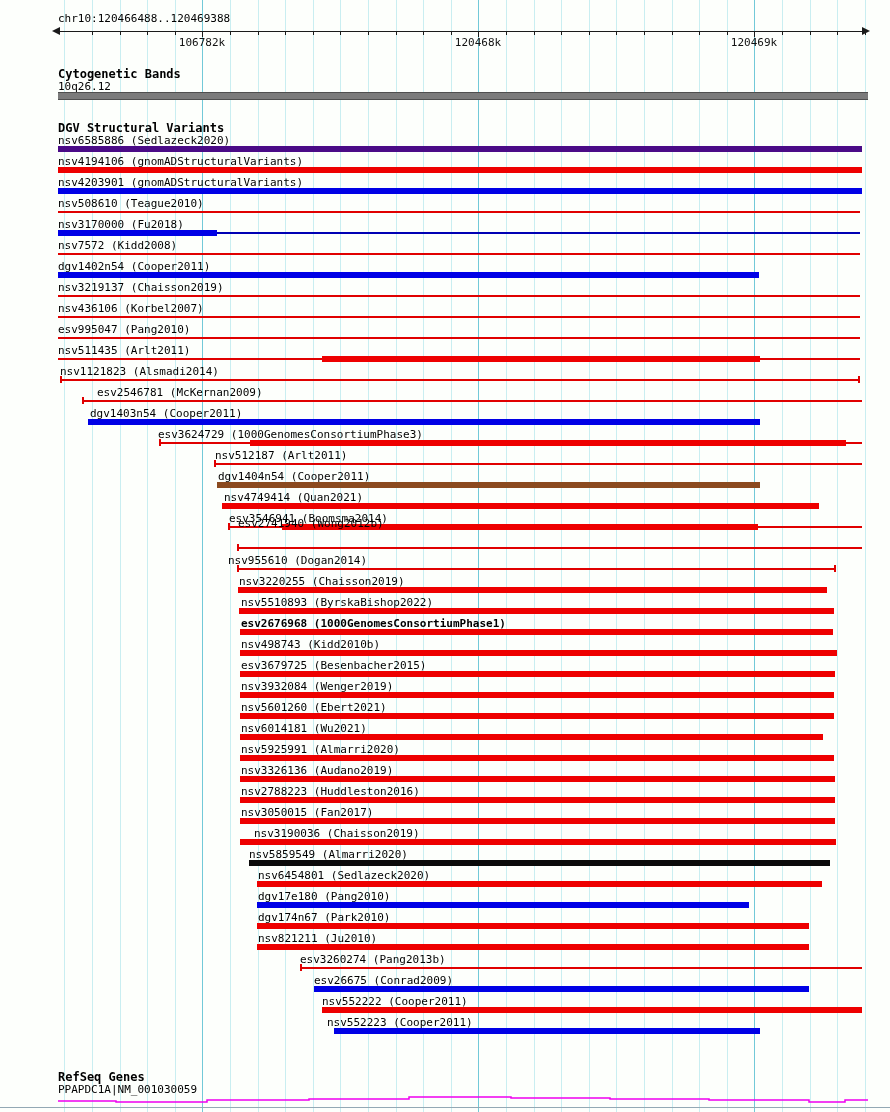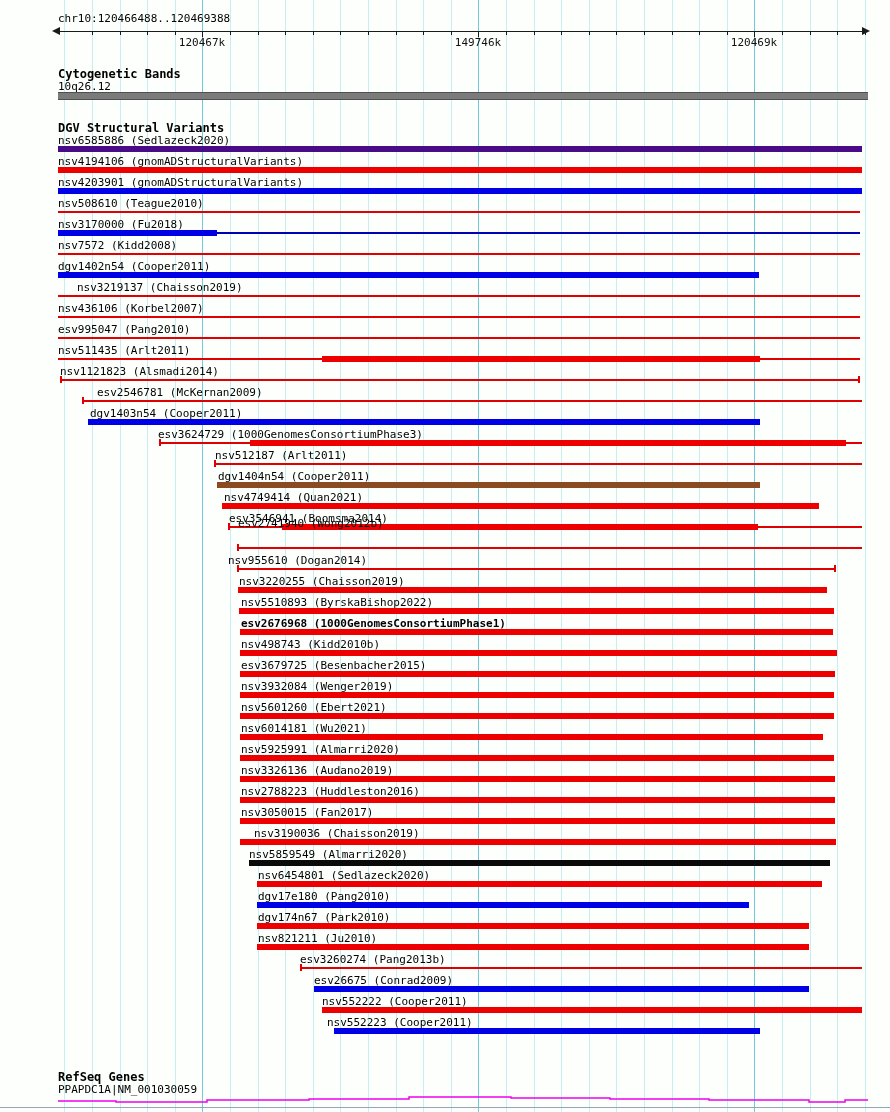--- a/index.html
+++ b/index.html
@@ -89,22 +89,22 @@
       <div class="tick" style="left: 616.4px;"></div>
       <div class="tick" style="left: 644px;"></div>
       <div class="tick" style="left: 671.6px;"></div>
       <div class="tick" style="left: 699.2px;"></div>
       <div class="tick" style="left: 726.8px;"></div>
       <div class="tick tickM" style="left: 754.4px;"></div>
       <div class="tick" style="left: 782px;"></div>
       <div class="tick" style="left: 809.6px;"></div>
       <div class="tick" style="left: 837.2px;"></div>
       <div class="tick" style="left: 864.8px;"></div>
-      <div class="ticklabel" style="left: 167px;">120467k</div>
-      <div class="ticklabel" style="left: 443px;">149746k</div>
+      <div class="ticklabel" style="left: 167px;">106782k</div>
+      <div class="ticklabel" style="left: 443px;">120468k</div>
       <div class="ticklabel" style="left: 719px;">120469k</div>
     </div>
 
   <div class="h" style="left:58px;top:68px;">Cytogenetic Bands</div>
   <div class="t11" style="left:58px;top:81px;">10q26.12</div>
   <div class="cytoband" id="cytoband-bar" style="left: 58px; top: 92px; width: 810px; background: rgb(123, 123, 123);"></div>
 
   <div class="h" style="left:58px;top:122px;">DGV Structural Variants</div>
   <div id="rows">
       <div class="vrow">
@@ -130,21 +130,21 @@
       </div>
       <div class="vrow">
         <div class="vlabel" style="left: 58px; top: 240px;">nsv7572 (Kidd2008)</div>
         <div class="vline" style="left: 58px; top: 253px; width: 802px; background: rgb(224, 0, 0);"></div>
       </div>
       <div class="vrow">
         <div class="vlabel" style="left: 58px; top: 261px;">dgv1402n54 (Cooper2011)</div>
         <div class="vbar" style="left: 58px; top: 272px; width: 701px; background: rgb(0, 0, 230);"></div>
       </div>
       <div class="vrow">
-        <div class="vlabel" style="left: 58px; top: 282px; margin-left: 19px;">nsv3219137 (Chaisson2019)</div>
+        <div class="vlabel" style="left: 58px; top: 282px;">nsv3219137 (Chaisson2019)</div>
         <div class="vline" style="left: 58px; top: 295px; width: 802px; background: rgb(224, 0, 0);"></div>
       </div>
       <div class="vrow">
         <div class="vlabel" style="left: 58px; top: 303px;">nsv436106 (Korbel2007)</div>
         <div class="vline" style="left: 58px; top: 316px; width: 802px; background: rgb(224, 0, 0);"></div>
       </div>
       <div class="vrow">
         <div class="vlabel" style="left: 58px; top: 324px;">esv995047 (Pang2010)</div>
         <div class="vline" style="left: 58px; top: 337px; width: 802px; background: rgb(224, 0, 0);"></div>
       </div>

